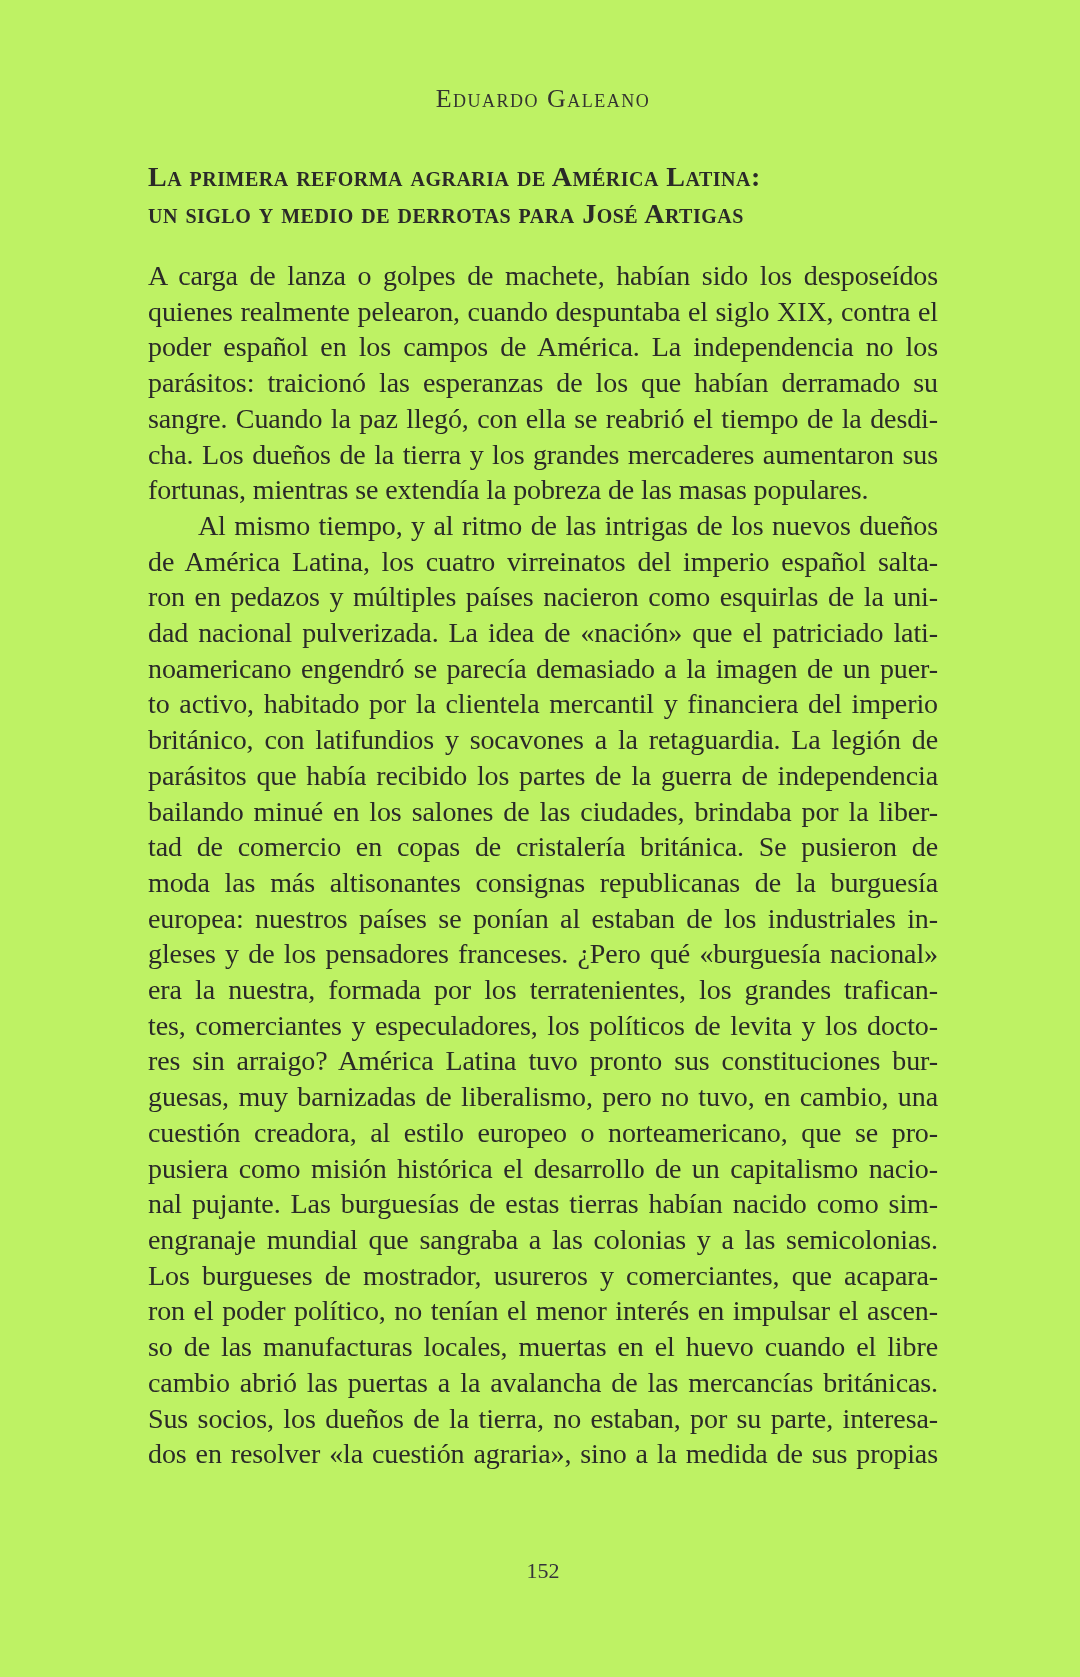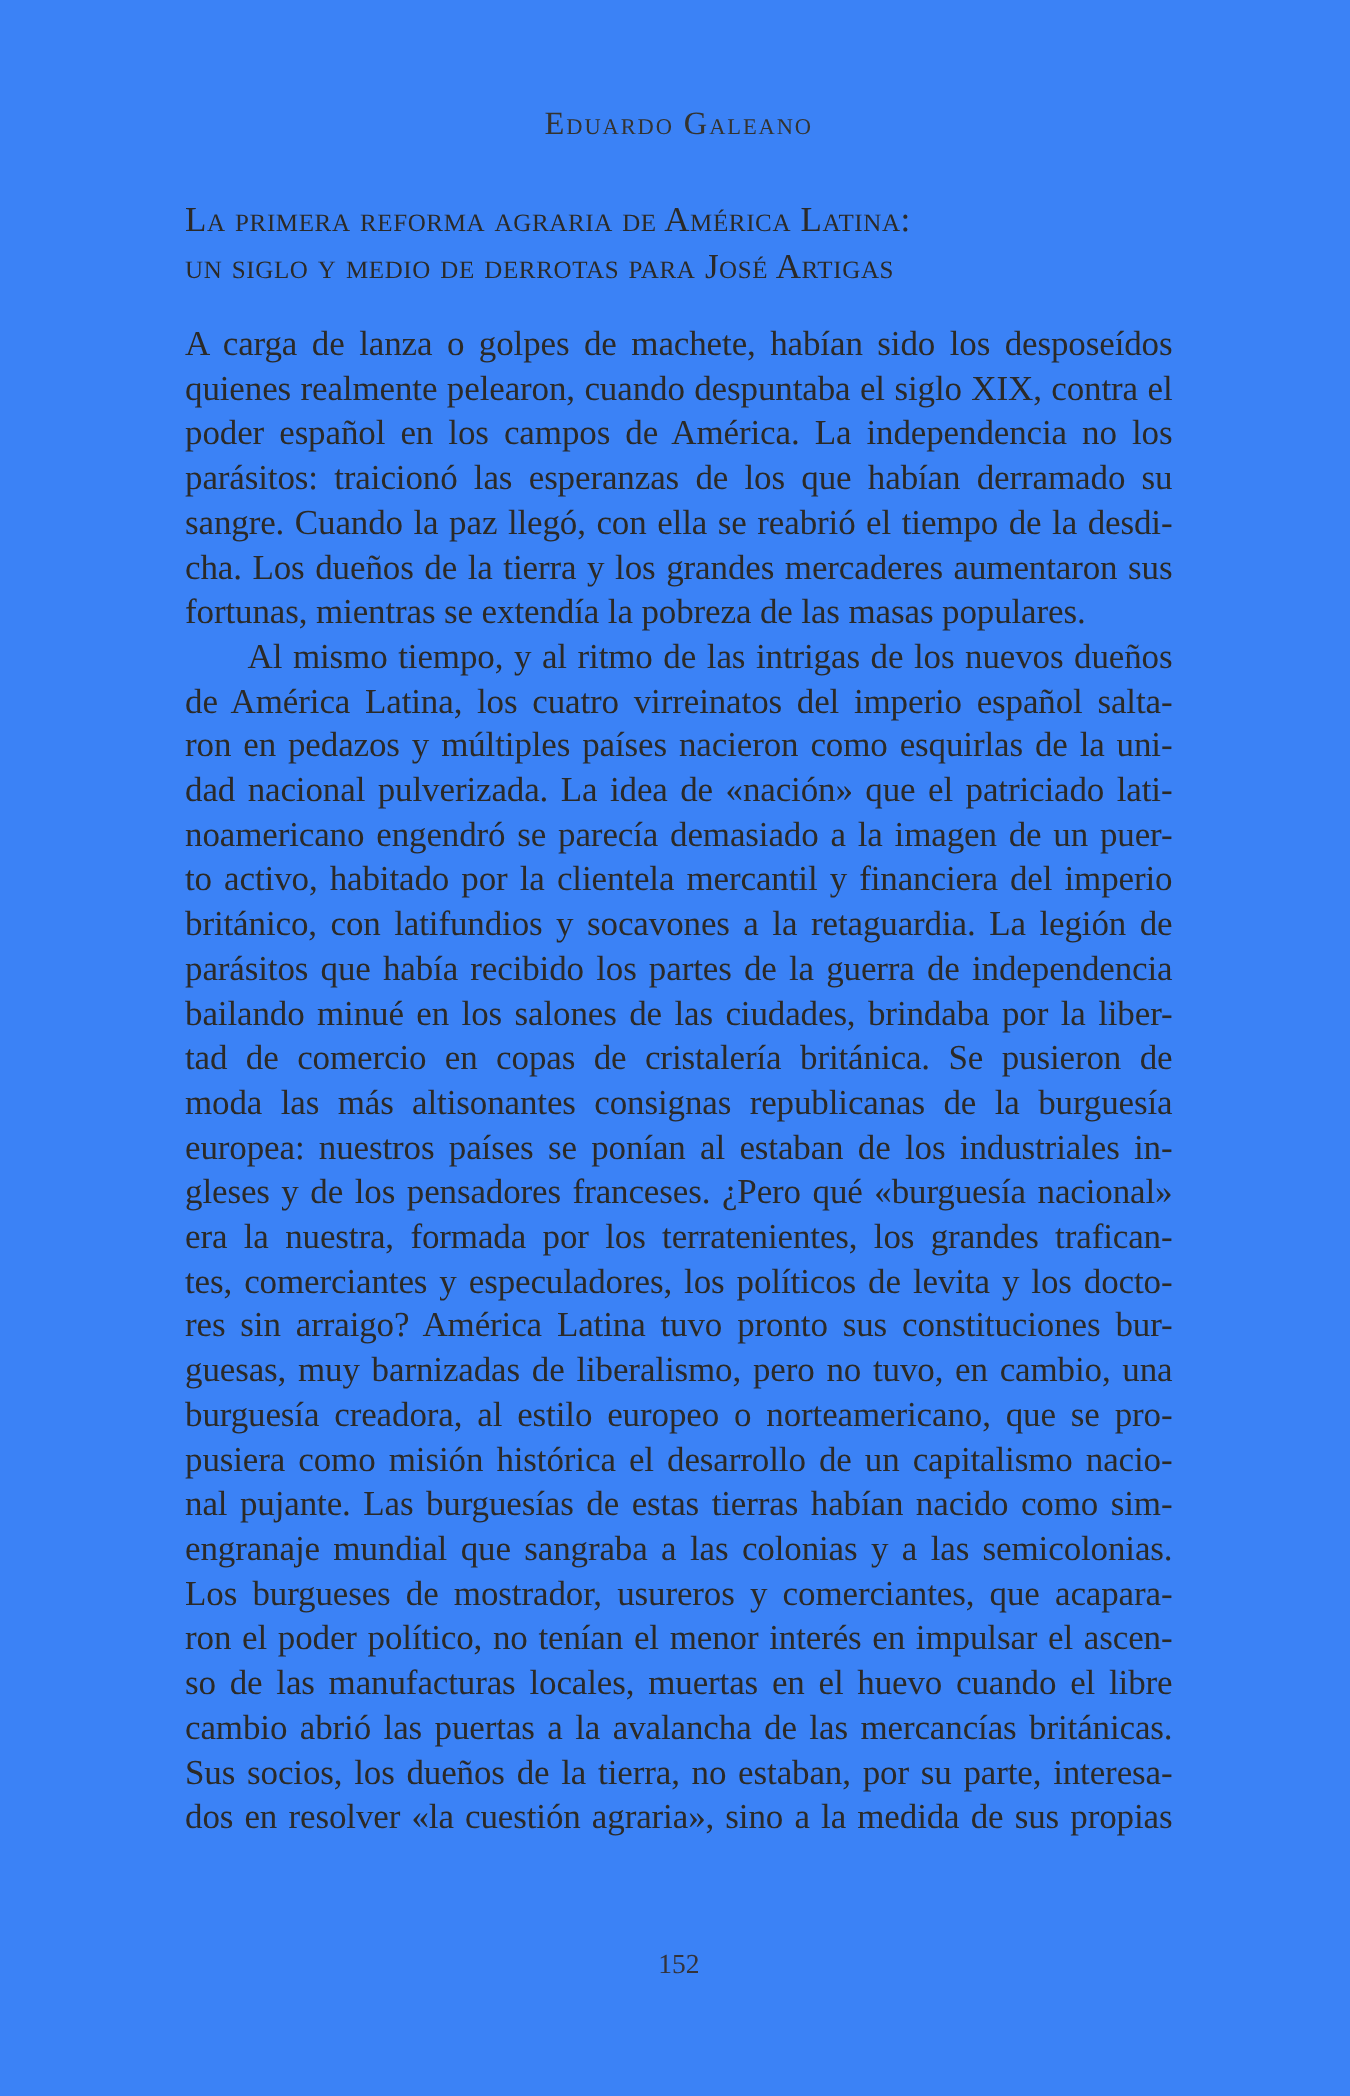--- a/index.html
+++ b/index.html
@@ -4,21 +4,21 @@
 <style>
   html, body {
     margin: 0;
     padding: 0;
     background: #ffffff;
   }
   .page {
     position: relative;
     width: 1080px;
     height: 1677px;
-    background: #3b82f6;
+    background: #bef264;
     color: #2b2a28;
     font-family: "Liberation Serif", serif;
     overflow: hidden;
   }
   .running-header {
     position: absolute;
     top: 84px;
     left: 148px;
     width: 790px;
     text-align: center;
@@ -26,21 +26,21 @@
     font-size: 26px;
     letter-spacing: 1.5px;
     color: #343330;
   }
   .section-title {
     position: absolute;
     top: 158px;
     left: 148px;
     width: 800px;
     margin: 0;
-    font-weight: normal;
+    font-weight: bold;
     font-variant: small-caps;
     font-size: 28px;
     line-height: 37px;
     letter-spacing: 0.5px;
     color: #2b2a28;
   }
   .title-line {
     display: block;
   }
   .body-text {
@@ -127,21 +127,21 @@
       <div class="line">gleses y de los pensadores franceses. ¿Pero qué «burguesía nacional»</div>
 
       <div class="line">era la nuestra, formada por los terratenientes, los grandes trafican-</div>
 
       <div class="line">tes, comerciantes y especuladores, los políticos de levita y los docto-</div>
 
       <div class="line">res sin arraigo? América Latina tuvo pronto sus constituciones bur-</div>
 
       <div class="line">guesas, muy barnizadas de liberalismo, pero no tuvo, en cambio, una</div>
 
-      <div class="line">burguesía creadora, al estilo europeo o norteamericano, que se pro-</div>
+      <div class="line">cuestión creadora, al estilo europeo o norteamericano, que se pro-</div>
 
       <div class="line">pusiera como misión histórica el desarrollo de un capitalismo nacio-</div>
 
       <div class="line">nal pujante. Las burguesías de estas tierras habían nacido como sim-</div>
 
 
       <div class="line">engranaje mundial que sangraba a las colonias y a las semicolonias.</div>
 
       <div class="line">Los burgueses de mostrador, usureros y comerciantes, que acapara-</div>
 

